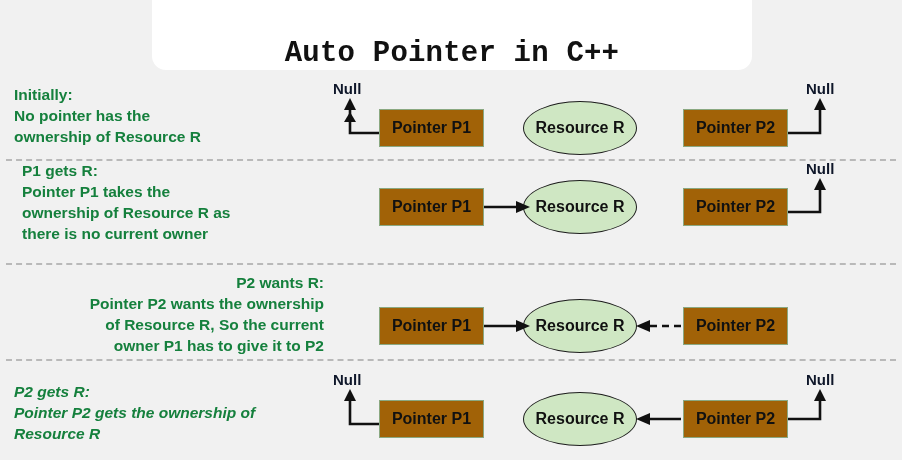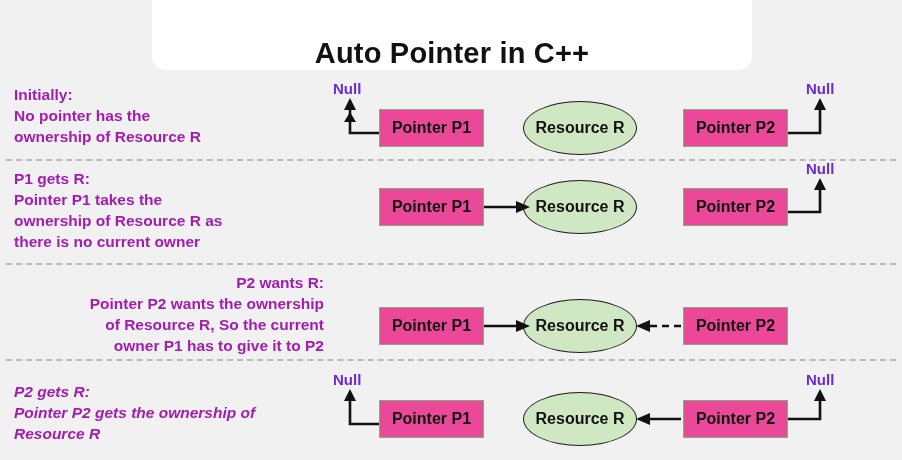--- a/index.html
+++ b/index.html
@@ -33,21 +33,21 @@
     display: flex;
     align-items: center;
     justify-content: center;
     box-sizing: border-box;
   }
   .title-text {
     font-size: 29px;
     font-weight: 700;
     color: #111111;
     letter-spacing: 0.2px;
-    font-family: Liberation Sans, sans-serif;
+    font-family: Liberation Mono, monospace;
     margin-top: 36px;
   }
 
   
   .row {
     position: absolute;
     left: 0;
     width: 902px;
     box-sizing: border-box;
   }
@@ -57,33 +57,33 @@
     width: 890px;
     height: 0;
     border-top: 2px dashed #b9b9b9;
   }
 
   
   .caption {
     position: absolute;
     left: 14px;
     width: 310px;
-    color: #a21caf;
+    color: #15803d;
     font-size: 15.5px;
     font-weight: 700;
     line-height: 21px;
     white-space: pre-line;
   }
 
   
   .node-box {
     position: absolute;
     width: 105px;
     height: 38px;
-    background: #ec4899;
+    background: #a16207;
     border: 1.5px solid #8aa881;
     box-sizing: border-box;
     display: flex;
     align-items: center;
     justify-content: center;
     font-size: 16px;
     font-weight: 700;
     color: #111111;
   }
   .node-ellipse {
@@ -98,21 +98,21 @@
     align-items: center;
     justify-content: center;
     font-size: 16px;
     font-weight: 700;
     color: #111111;
   }
   .null-label {
     position: absolute;
     font-size: 15px;
     font-weight: 700;
-    color: #6d28d9;
+    color: #0f172a;
   }
   svg.edge-layer {
     position: absolute;
     left: 0;
     top: 0;
     width: 902px;
     height: 460px;
     pointer-events: none;
     overflow: visible;
   }
@@ -136,21 +136,21 @@
 ownership of Resource R</div>
 
     <div class="null-label" style="left:333px; top:80px;">Null</div>
     <div class="node-box" style="left:379px; top:109px;">Pointer P1</div>
     <div class="node-ellipse" style="left:523px; top:101px;">Resource R</div>
     <div class="node-box" style="left:683px; top:109px;">Pointer P2</div>
     <div class="null-label" style="left:806px; top:80px;">Null</div>
   </div>
 
   <div class="row">
-    <div class="caption" style="top:168px;">P1 gets R:
+    <div class="caption" style="top:160px;margin-left:8px;">P1 gets R:
 Pointer P1 takes the
 ownership of Resource R as
 there is no current owner</div>
 
     <div class="node-box" style="left:379px; top:188px;">Pointer P1</div>
     <div class="node-ellipse" style="left:523px; top:180px;">Resource R</div>
     <div class="node-box" style="left:683px; top:188px;">Pointer P2</div>
     <div class="null-label" style="left:806px; top:160px;">Null</div>
   </div>
 

